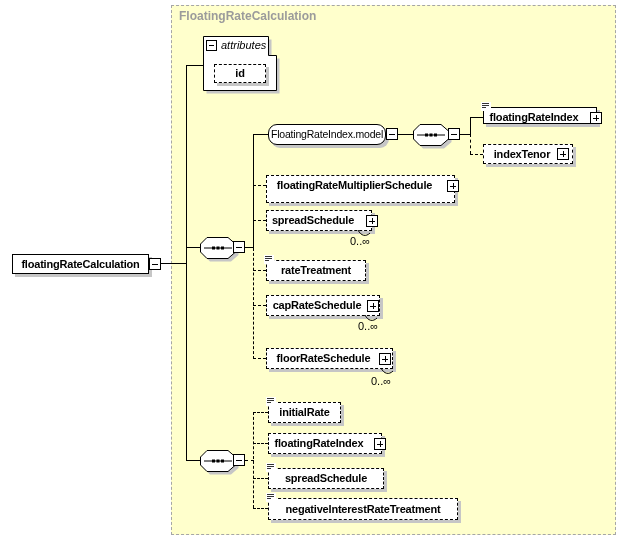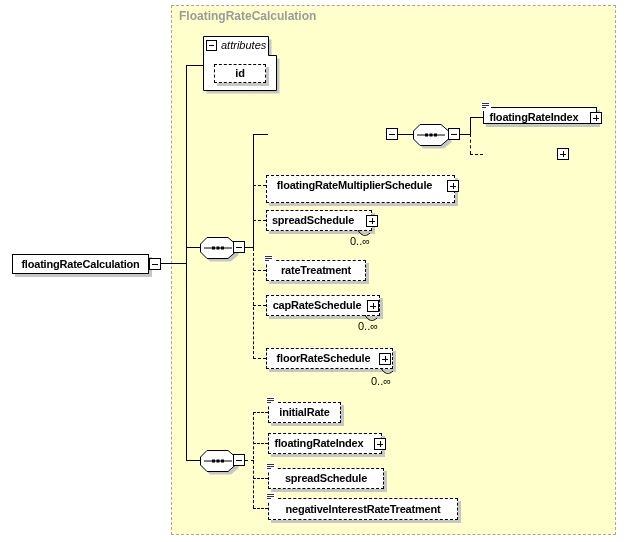--- a/index.html
+++ b/index.html
@@ -103,20 +103,23 @@
     <polygon points="7,0.5 28,0.5 35.5,7 35.5,15 28,21.5 7,21.5 0.5,15 0.5,7" fill="#fff" stroke="#000"></polygon>
     <line x1="4" y1="11" x2="32" y2="11" stroke="#000"></line>
     <rect x="12" y="9.5" width="3" height="3"></rect>
       <rect x="16.5" y="9.5" width="3" height="3"></rect>
       <rect x="21" y="9.5" width="3" height="3"></rect>
   </svg>
   <div class="handle" style="left:233px;top:241px">
       <i class="hl"></i>
     </div>
 
+  <div class="ebox mgrp" style="left:268px;top:124px;width:118px;height:21px">
+    <span>FloatingRateIndex.model</span>
+  </div>
   <div class="handle" style="left:386px;top:128px">
       <i class="hl"></i>
     </div>
 
   <svg class="oct" style="left:413px;top:124px" width="40" height="26">
     <polygon points="10,3.5 31,3.5 38.5,10 38.5,18 31,24.5 10,24.5 3.5,18 3.5,10" fill="#C6C6C6"></polygon>
     <polygon points="7,0.5 28,0.5 35.5,7 35.5,15 28,21.5 7,21.5 0.5,15 0.5,7" fill="#fff" stroke="#000"></polygon>
     <line x1="4" y1="11" x2="32" y2="11" stroke="#000"></line>
     <rect x="12" y="9.5" width="3" height="3"></rect>
       <rect x="16.5" y="9.5" width="3" height="3"></rect>
@@ -132,20 +135,23 @@
   <div class="anno" style="left:481px;top:102px">
       <i></i>
       <i></i>
       <i></i>
     </div>
   <div class="handle" style="left:590px;top:112px">
       <i class="hl"></i>
       <i class="vl"></i>
     </div>
 
+  <div class="ebox dsh padr" style="left:483px;top:144px;width:90px;height:20px">
+    <span>indexTenor</span>
+  </div>
   <div class="handle" style="left:557px;top:148px">
       <i class="hl"></i>
       <i class="vl"></i>
     </div>
 
   <div class="ebox dsh padr" style="left:266px;top:175px;width:189px;height:28px">
     <span>floatingRateMultiplierSchedule</span>
   </div>
   <div class="handle" style="left:447px;top:180px">
       <i class="hl"></i>

